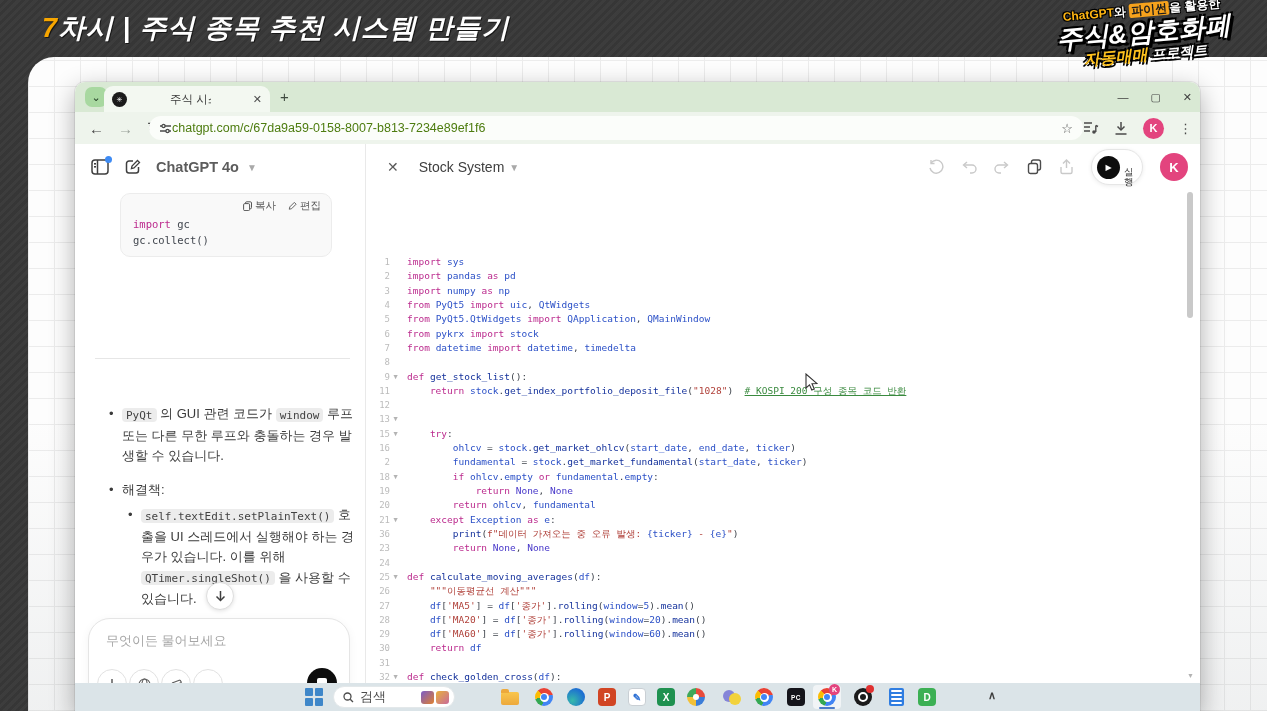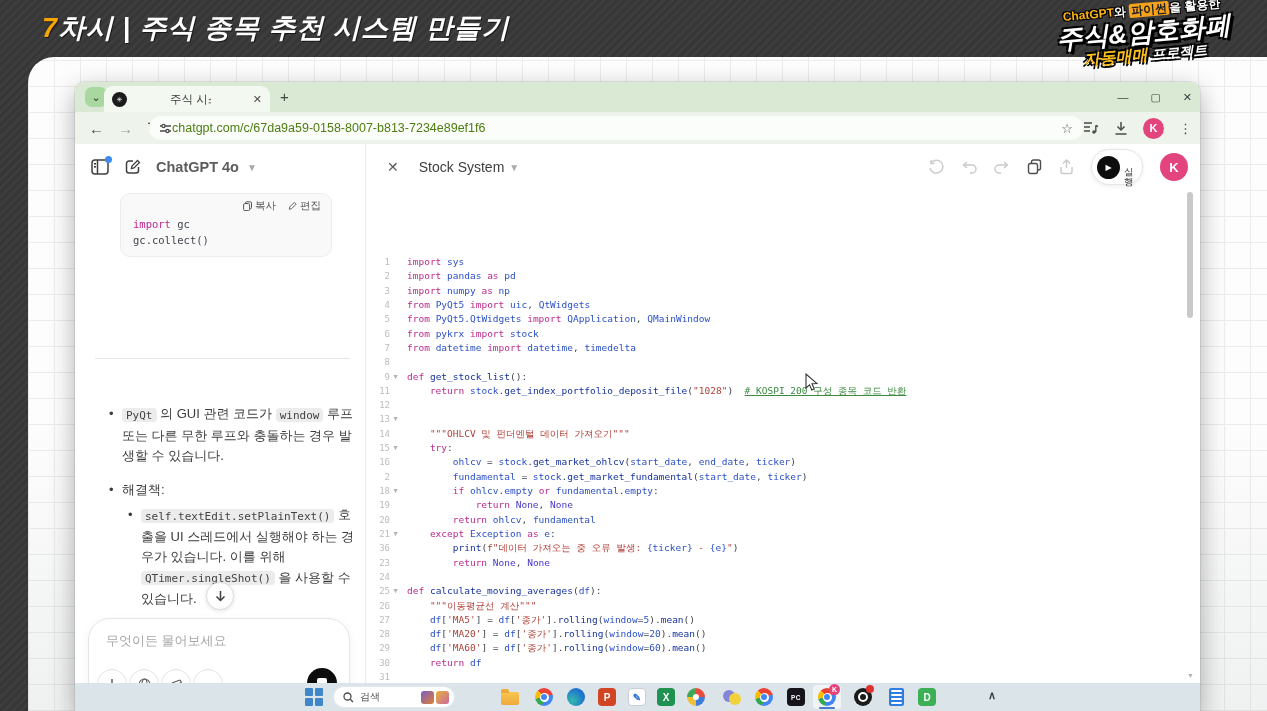--- a/index.html
+++ b/index.html
@@ -120,21 +120,21 @@
   .float-stop{position:absolute;right:46px;top:547px;width:32px;height:32px;border-radius:50%;background:#0d0d0d;
        display:flex;align-items:center;justify-content:center;box-shadow:0 2px 6px rgba(0,0,0,.25);}
   .float-stop .sq{width:11px;height:11px;border-radius:2px;background:#fff;}
   
   .taskbar{position:absolute;left:0;top:601px;width:100%;height:28px;background:#dbe4e8;}
   .tbi{position:absolute;top:3px;width:22px;height:22px;display:flex;align-items:center;justify-content:center;}
   .winlogo{display:grid;grid-template-columns:8px 8px;grid-template-rows:8px 8px;gap:1.5px;}
   .winlogo div{background:#3f87c9;border-radius:1px;}
   .searchpill{position:absolute;left:258px;top:3px;width:122px;height:22px;border-radius:11px;background:#fff;
        border:1px solid #e3e8ea;display:flex;align-items:center;padding:0 5px 0 9px;box-sizing:border-box;}
-  .searchpill .stext{font-size:10px;color:#4c4c4c;margin-left:6px;flex:1;}
+  .searchpill .stext{font-size:13px;color:#4c4c4c;margin-left:6px;flex:1;}
   .mini-sq{width:13px;height:13px;border-radius:3px;margin-left:2px;}
   .appsq{width:18px;height:18px;border-radius:4px;display:flex;align-items:center;justify-content:center;
        color:#fff;font-size:10px;font-weight:bold;}
   .chromeico{width:18px;height:18px;border-radius:50%;position:relative;
        background:conic-gradient(from -45deg,#ea4335 0 33%,#4285f4 0 66%,#34a853 0 84%,#fbbc05 0 100%);}
   .chromeico::before{content:"";position:absolute;left:4.5px;top:4.5px;width:9px;height:9px;border-radius:50%;background:#fff;}
   .chromeico::after{content:"";position:absolute;left:6px;top:6px;width:6px;height:6px;border-radius:50%;background:#4285f4;}
   .active-app{position:absolute;top:2px;width:28px;height:24px;background:rgba(255,255,255,.6);border-radius:4px;}
   .active-line{position:absolute;bottom:0px;left:6px;width:16px;height:2px;border-radius:1px;background:#4d7cc9;}
   .badgeK{position:absolute;right:-4px;top:-4px;width:11px;height:11px;border-radius:50%;background:#e3447e;color:#fff;
@@ -438,25 +438,20 @@
           <div class="crow">
             <span class="ln">12</span>
             <span class="fold"></span>
             <span class="src"></span>
           </div>
           <div class="crow">
             <span class="ln">13</span>
             <span class="fold">▼</span>
           </div>
           <div class="crow">
-            <span class="ln">14</span>
-            <span class="fold"></span>
-            <span class="src"><span class="tk-pn">    </span><span class="tk-str">"""OHLCV 및 펀더멘털 데이터 가져오기"""</span></span>
-          </div>
-          <div class="crow">
             <span class="ln">15</span>
             <span class="fold">▼</span>
             <span class="src"><span class="tk-pn">    </span><span class="tk-kw">try</span><span class="tk-pn">:</span></span>
           </div>
           <div class="crow">
             <span class="ln">16</span>
             <span class="fold"></span>
             <span class="src"><span class="tk-pn">        </span><span class="tk-id">ohlcv</span><span class="tk-pn"> = </span><span class="tk-id">stock</span><span class="tk-pn">.</span><span class="tk-fn">get_market_ohlcv</span><span class="tk-pn">(</span><span class="tk-id">start_date</span><span class="tk-pn">, </span><span class="tk-id">end_date</span><span class="tk-pn">, </span><span class="tk-id">ticker</span><span class="tk-pn">)</span></span>
           </div>
           <div class="crow">

